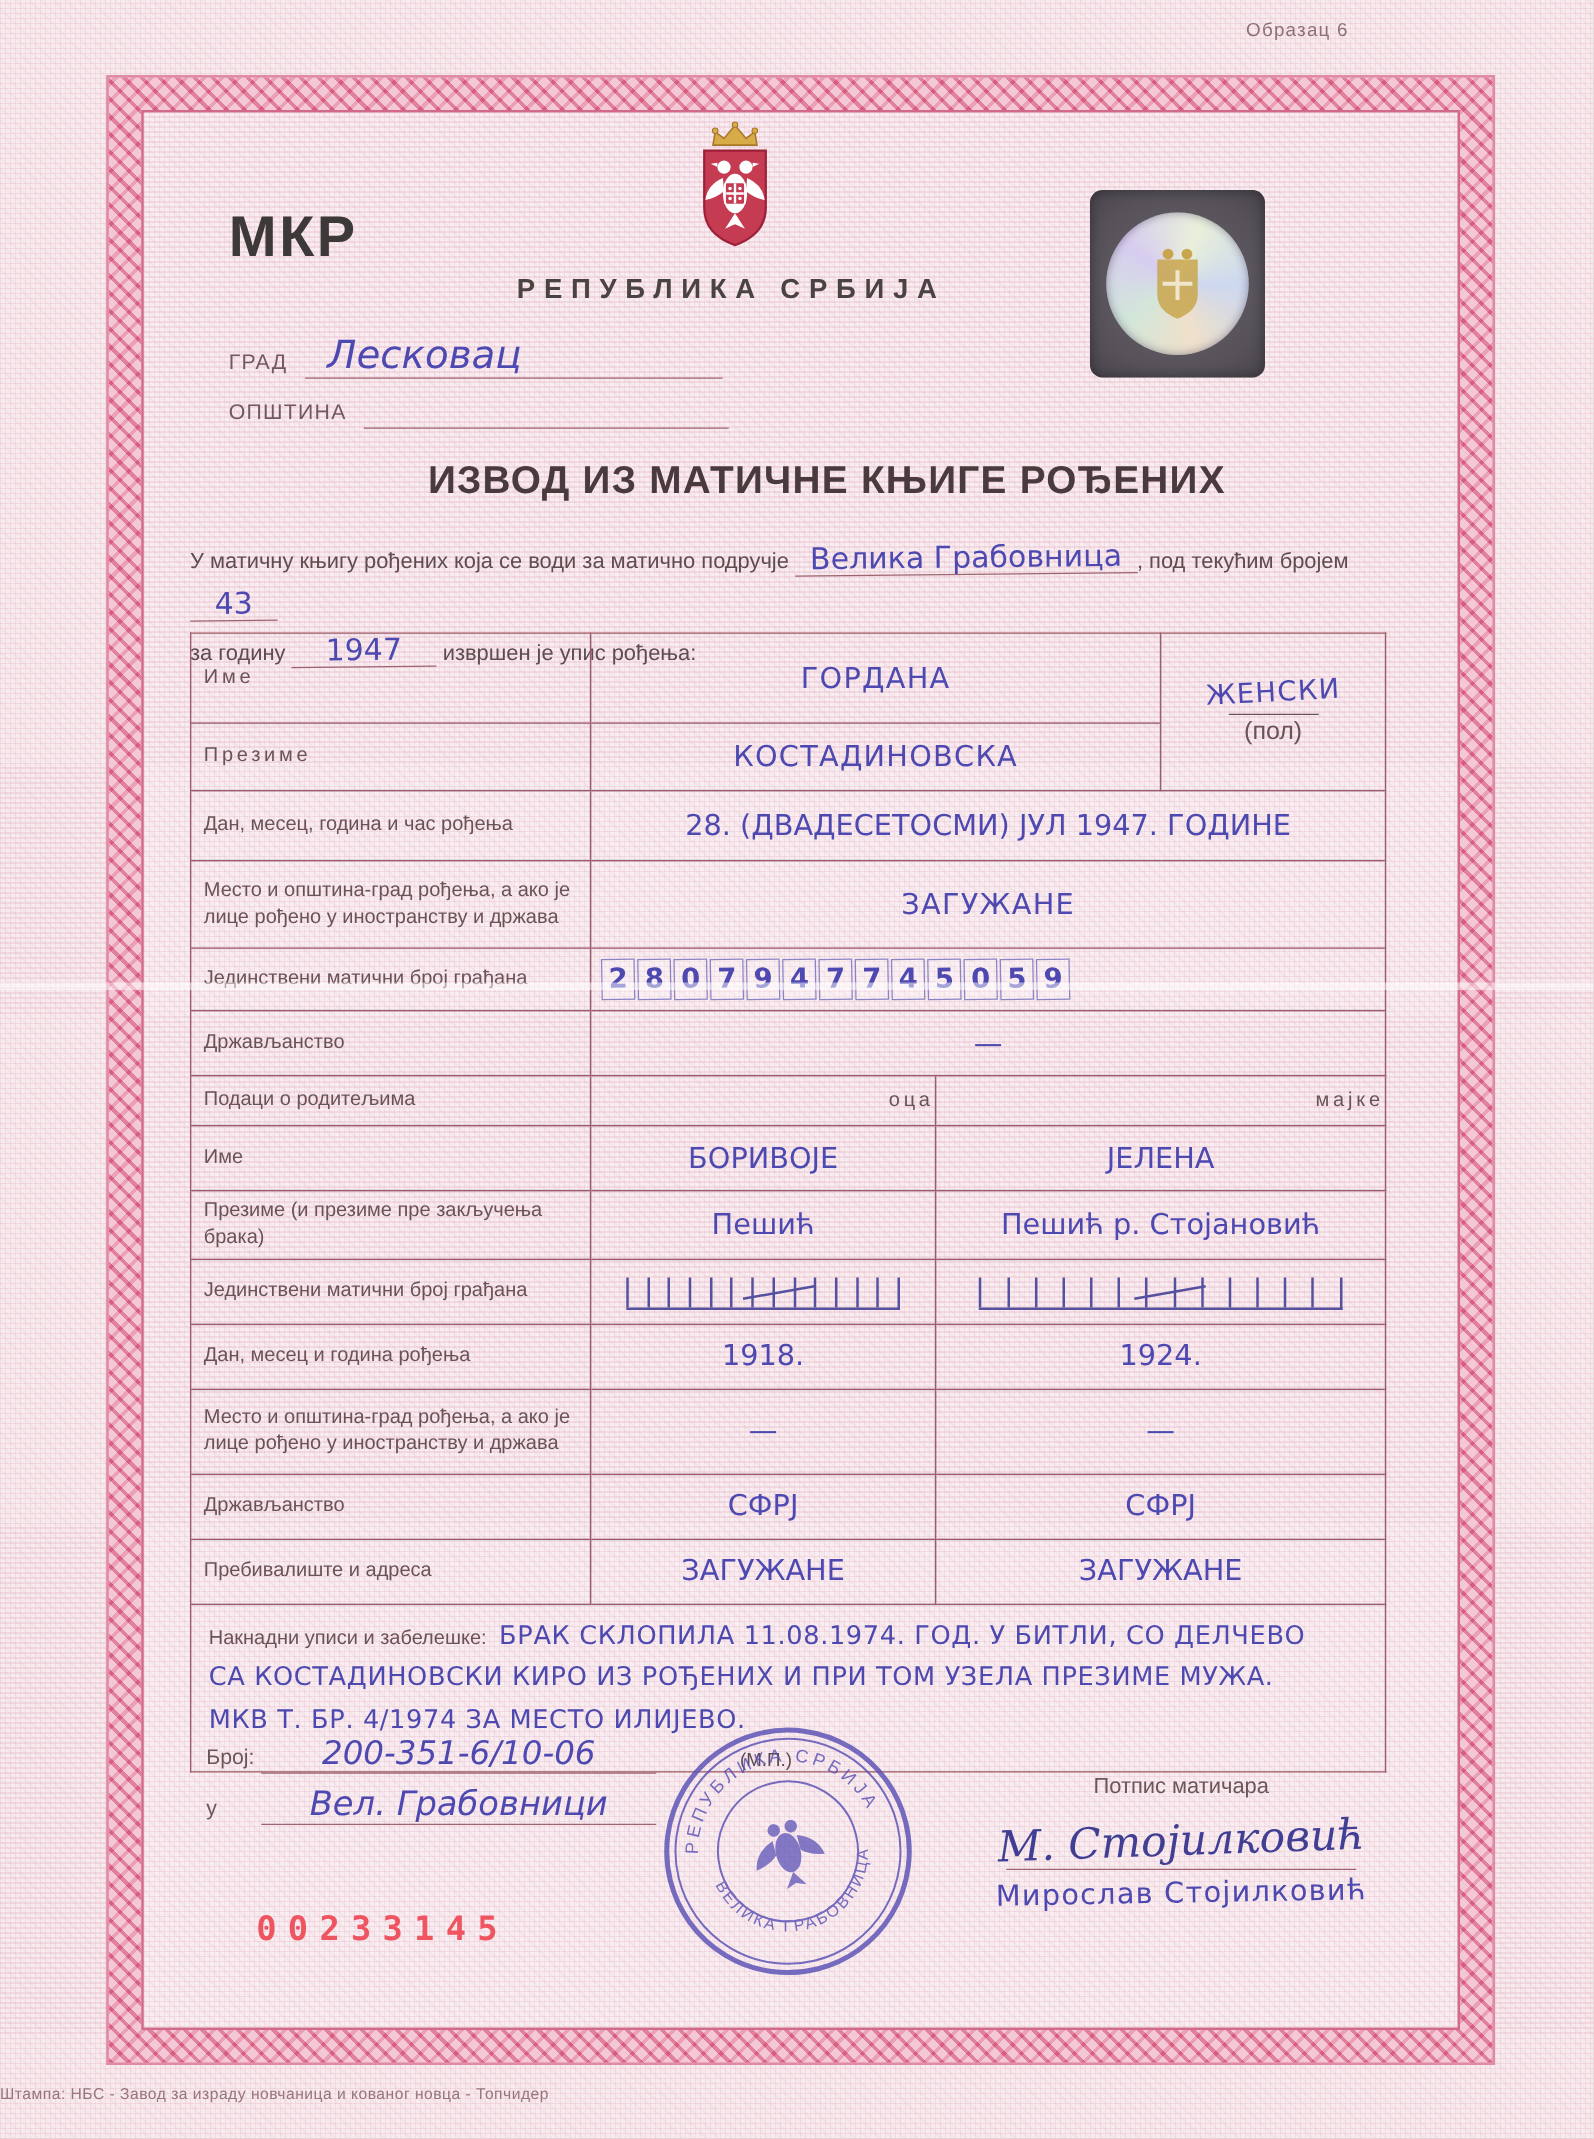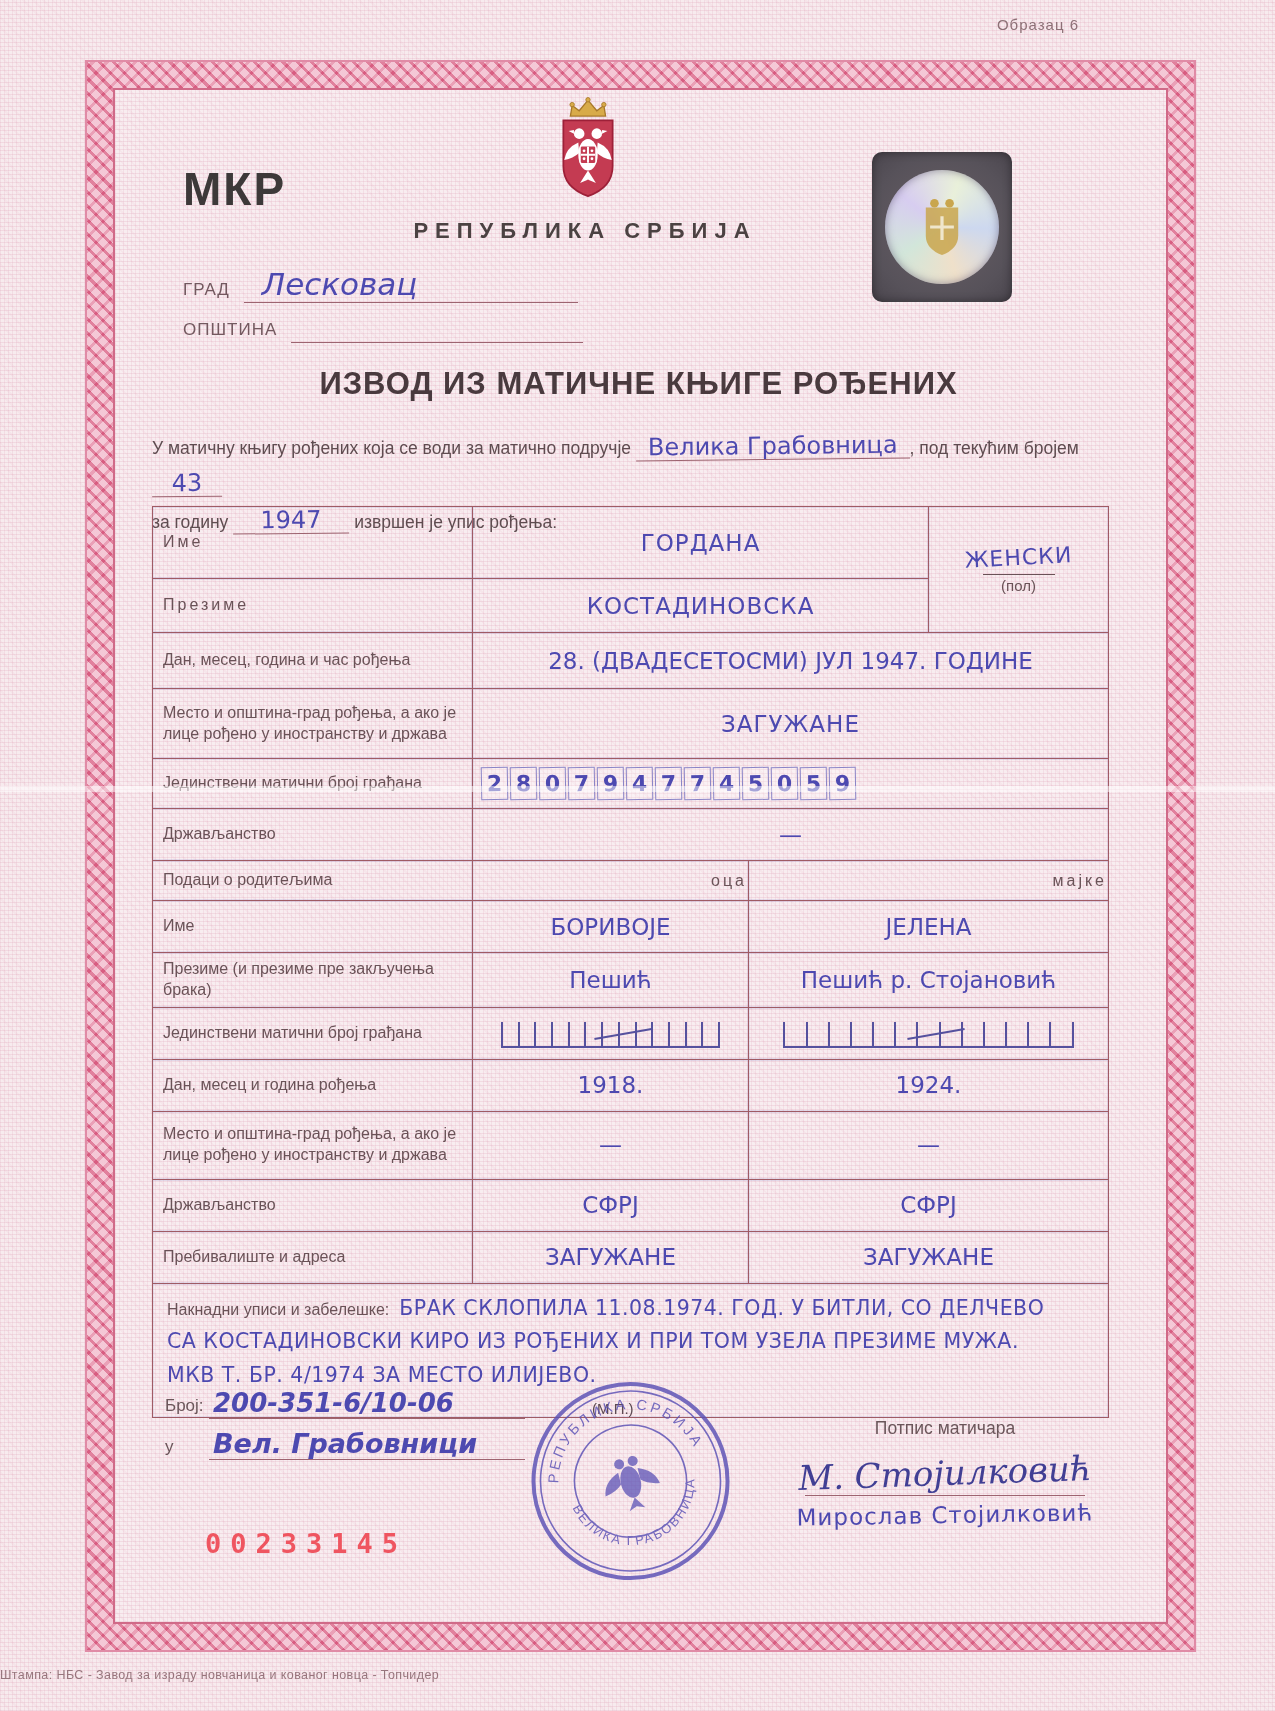--- a/index.html
+++ b/index.html
@@ -40,21 +40,21 @@
     box-shadow:inset 0 0 8px rgba(90,80,110,.6);display:flex;align-items:center;justify-content:center;}
 
   .fline{position:absolute;display:flex;align-items:flex-end;}
   .fline .plabel{font-size:17px;color:#73595f;letter-spacing:1px;padding-bottom:3px;}
   .fline .fl-u{border-bottom:1.8px solid #9d6470;margin-left:14px;text-align:left;padding:0 6px 0 18px;}
 
   .hw{font-family:"DejaVu Sans",sans-serif;color:#4d49b0;}
   .hw-cursive{font-family:"DejaVu Sans",sans-serif;font-style:italic;color:#4d49b0;}
 
   .doc-title{position:absolute;left:113px;top:366px;width:1051px;text-align:center;
-    font-size:31px;font-weight:bold;color:#493a3e;letter-spacing:1px;}
+    font-size:31px;font-weight:bold;color:#493a3e;letter-spacing:1px;padding-left:23px;}
 
   .intro{position:absolute;left:152px;top:430px;width:960px;font-size:17.5px;color:#5f4c50;line-height:2.1;}
   .intro .u{display:inline-block;border-bottom:1.8px solid #9d6470;padding:0 12px;line-height:1.1;
     font-size:24px;transform:rotate(-0.6deg);}
   .intro .u.small{min-width:46px;text-align:center;}
   .intro .u.year{min-width:92px;text-align:center;}
 
   table.t{position:absolute;left:152px;top:506px;width:956px;border-collapse:collapse;table-layout:fixed;}
   table.t td{border:1.6px solid #a05b64;box-shadow:inset 0 0 0 .4px rgba(120,130,200,.35);}
   td.label{font-size:16px;color:#6a5257;padding:6px 10px;line-height:1.3;vertical-align:middle;}
@@ -67,41 +67,41 @@
   tbody.head-rows tr:nth-child(4){height:70px;}
   tbody.head-rows tr:nth-child(5){height:50px;}
   tbody.head-rows tr:nth-child(6){height:52px;}
   tbody.head-rows tr:nth-child(7){height:40px;}
   tbody.parents-rows tr{height:52px;}
   tbody.parents-rows tr:nth-child(5){height:68px;}
   tbody.notes-body tr{height:134px;}
   td.pol{text-align:center;vertical-align:middle;}
   .pol-val{font-size:22px;transform:rotate(-3deg);letter-spacing:1px;}
   .pol-line{width:72px;border-top:1.6px solid #6a5257;margin:4px auto 2px auto;}
-  .pol-label{font-size:15px;color:#6a5257;}
+  .pol-label{font-size:20px;color:#6a5257;}
   td.colhead{font-size:16px;color:#6a5257;text-align:right;vertical-align:middle;}
 
   .boxes{display:inline-flex;gap:2px;}
   .dbox{width:25px;height:31px;border:1.7px solid #8a84c6;background:rgba(255,255,255,.25);
     display:flex;align-items:center;justify-content:center;
     font-family:"DejaVu Sans",sans-serif;font-weight:600;font-size:22px;color:#4d49b0;transform:rotate(-1deg);}
 
   .tickrow{position:relative;width:85%;height:24px;margin:4px auto 0 auto;display:flex;
     border-bottom:2px solid #55519e;border-right:2px solid #55519e;}
   .tick{flex:1;border-left:2px solid #55519e;}
   .tickdash{position:absolute;left:43%;top:45%;width:58px;border-top:2.8px solid #55519e;transform:rotate(-10deg);}
 
   .notes-cell{padding:8px 14px;vertical-align:top;}
   .notes-label{font-size:16px;color:#6a5257;margin-right:10px;}
   .nline{font-size:20.5px;letter-spacing:.5px;line-height:1.65;}
 
   .footer-left{position:absolute;left:165px;top:1388px;width:360px;}
   .foot-row{display:flex;align-items:flex-end;margin-bottom:9px;}
   .foot-row .plabel{font-size:17px;color:#6b565a;padding-bottom:3px;min-width:44px;}
-  .foot-row .fl-u{border-bottom:1.8px solid #9d6470;flex:1;text-align:left;padding:0 4px;font-weight:bold;}
+  .foot-row .fl-u{border-bottom:1.8px solid #9d6470;flex:1;text-align:center;padding:0 4px;}
   .serial{position:absolute;left:205px;top:1528px;font-size:27px;font-weight:bold;
     letter-spacing:9px;color:#ef5560;font-family:"DejaVu Sans Mono",monospace;}
   .mp{position:absolute;left:592px;top:1400px;font-size:15px;color:#5d4a52;z-index:3;}
   .stamp{position:absolute;left:528px;top:1378px;z-index:4;opacity:.82;transform:rotate(-14deg);}
   .footer-right{position:absolute;left:775px;top:1388px;width:340px;text-align:center;}
   .sig-label{font-size:17.5px;color:#6b565a;margin-top:30px;}
   .sig-script{font-family:"DejaVu Serif",serif;font-style:italic;font-size:34px;color:#413f94;
     margin-top:14px;transform:rotate(-2deg);}
   .sig-underline{width:280px;border-top:1.8px solid #9d6470;margin:2px auto 6px auto;}
   .sig-name{font-size:23px;letter-spacing:1px;transform:rotate(-1deg);}

